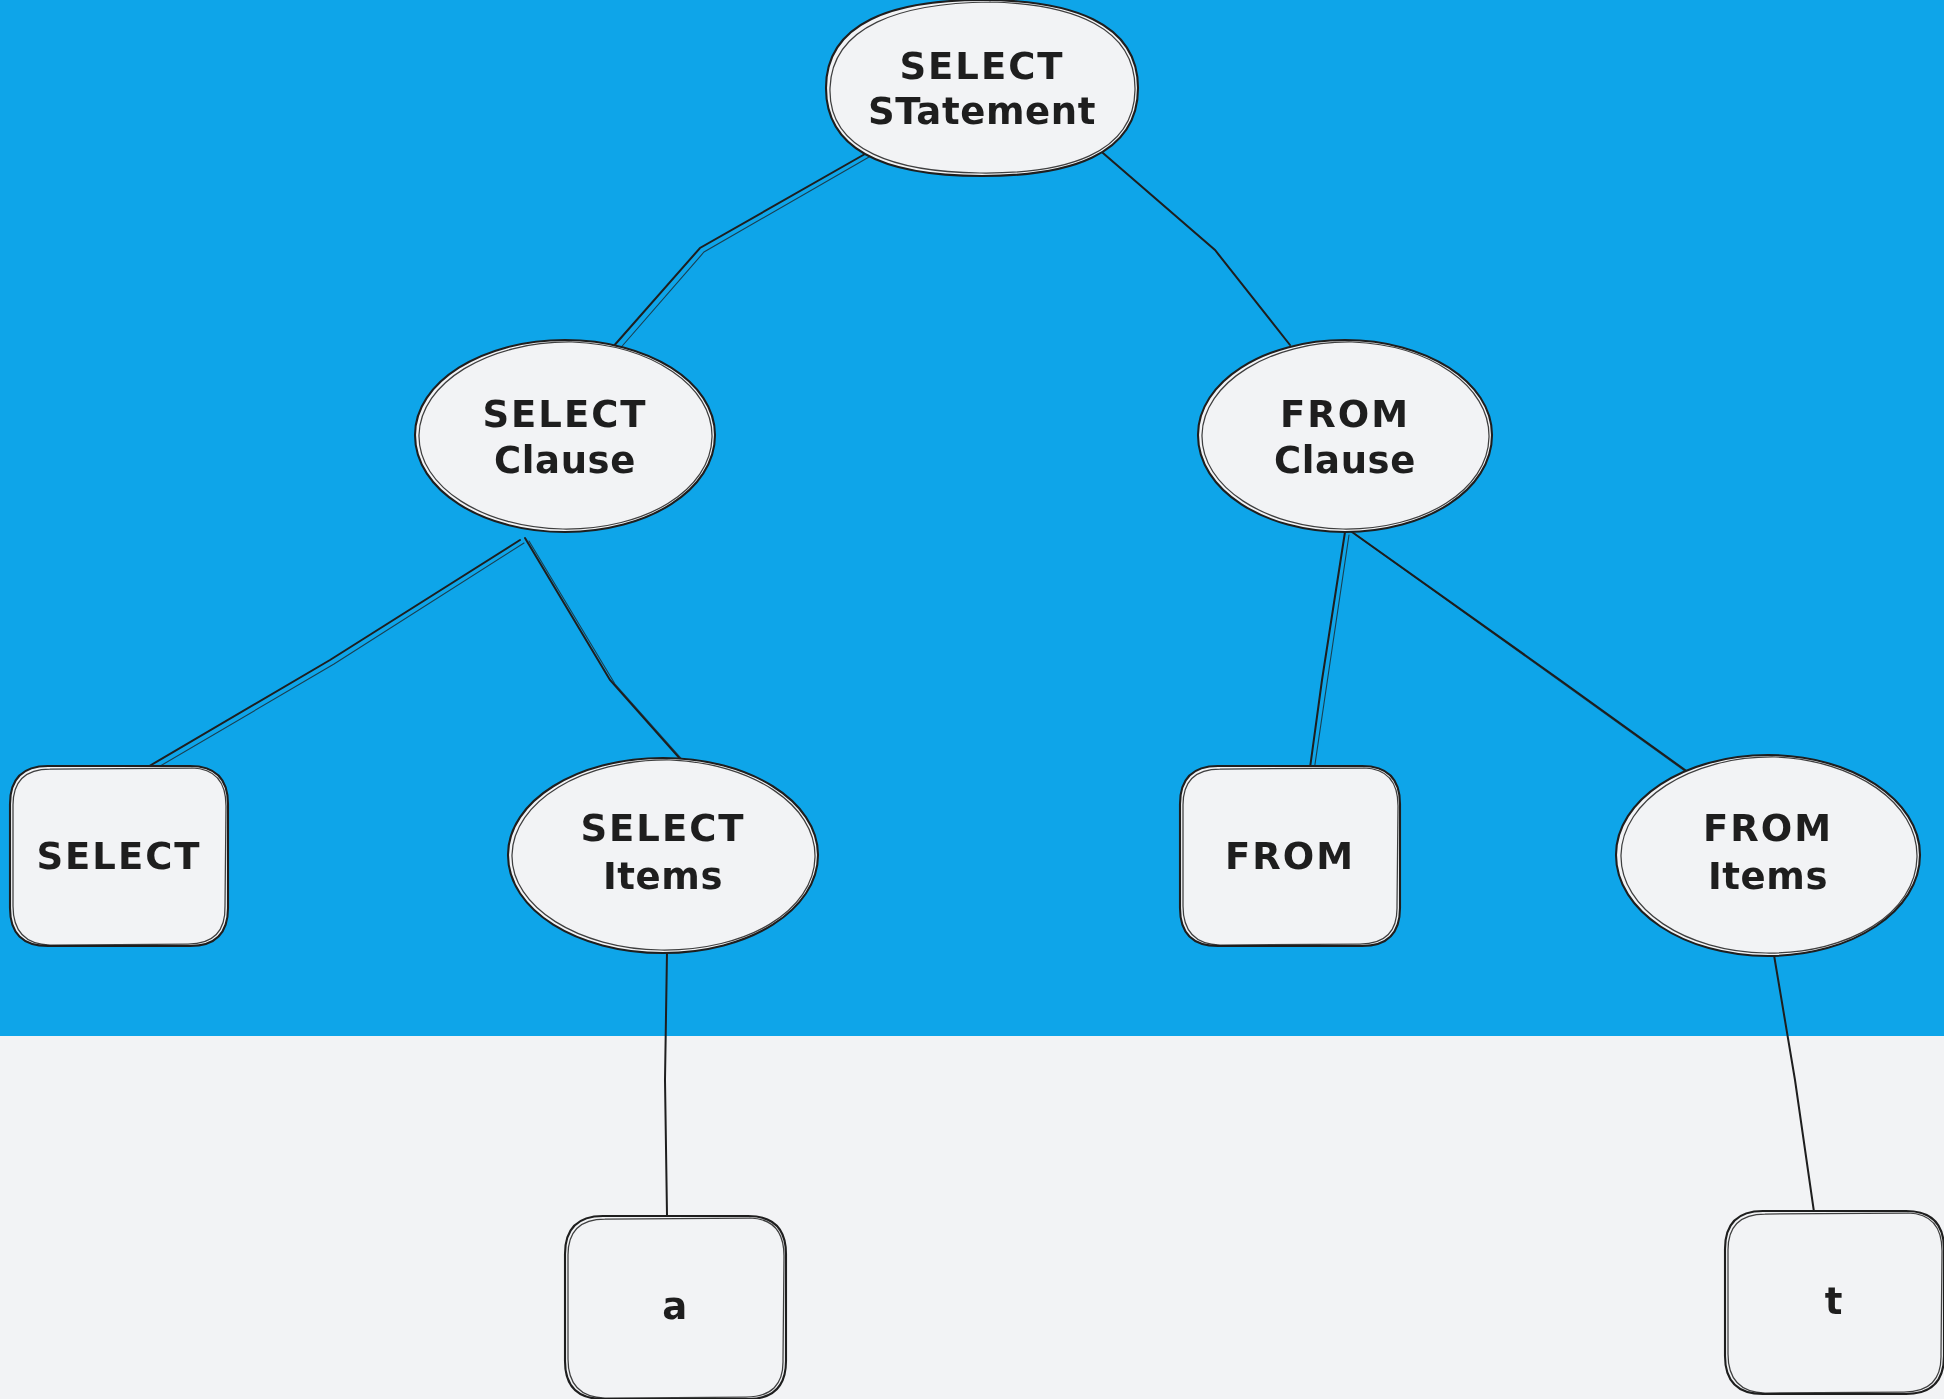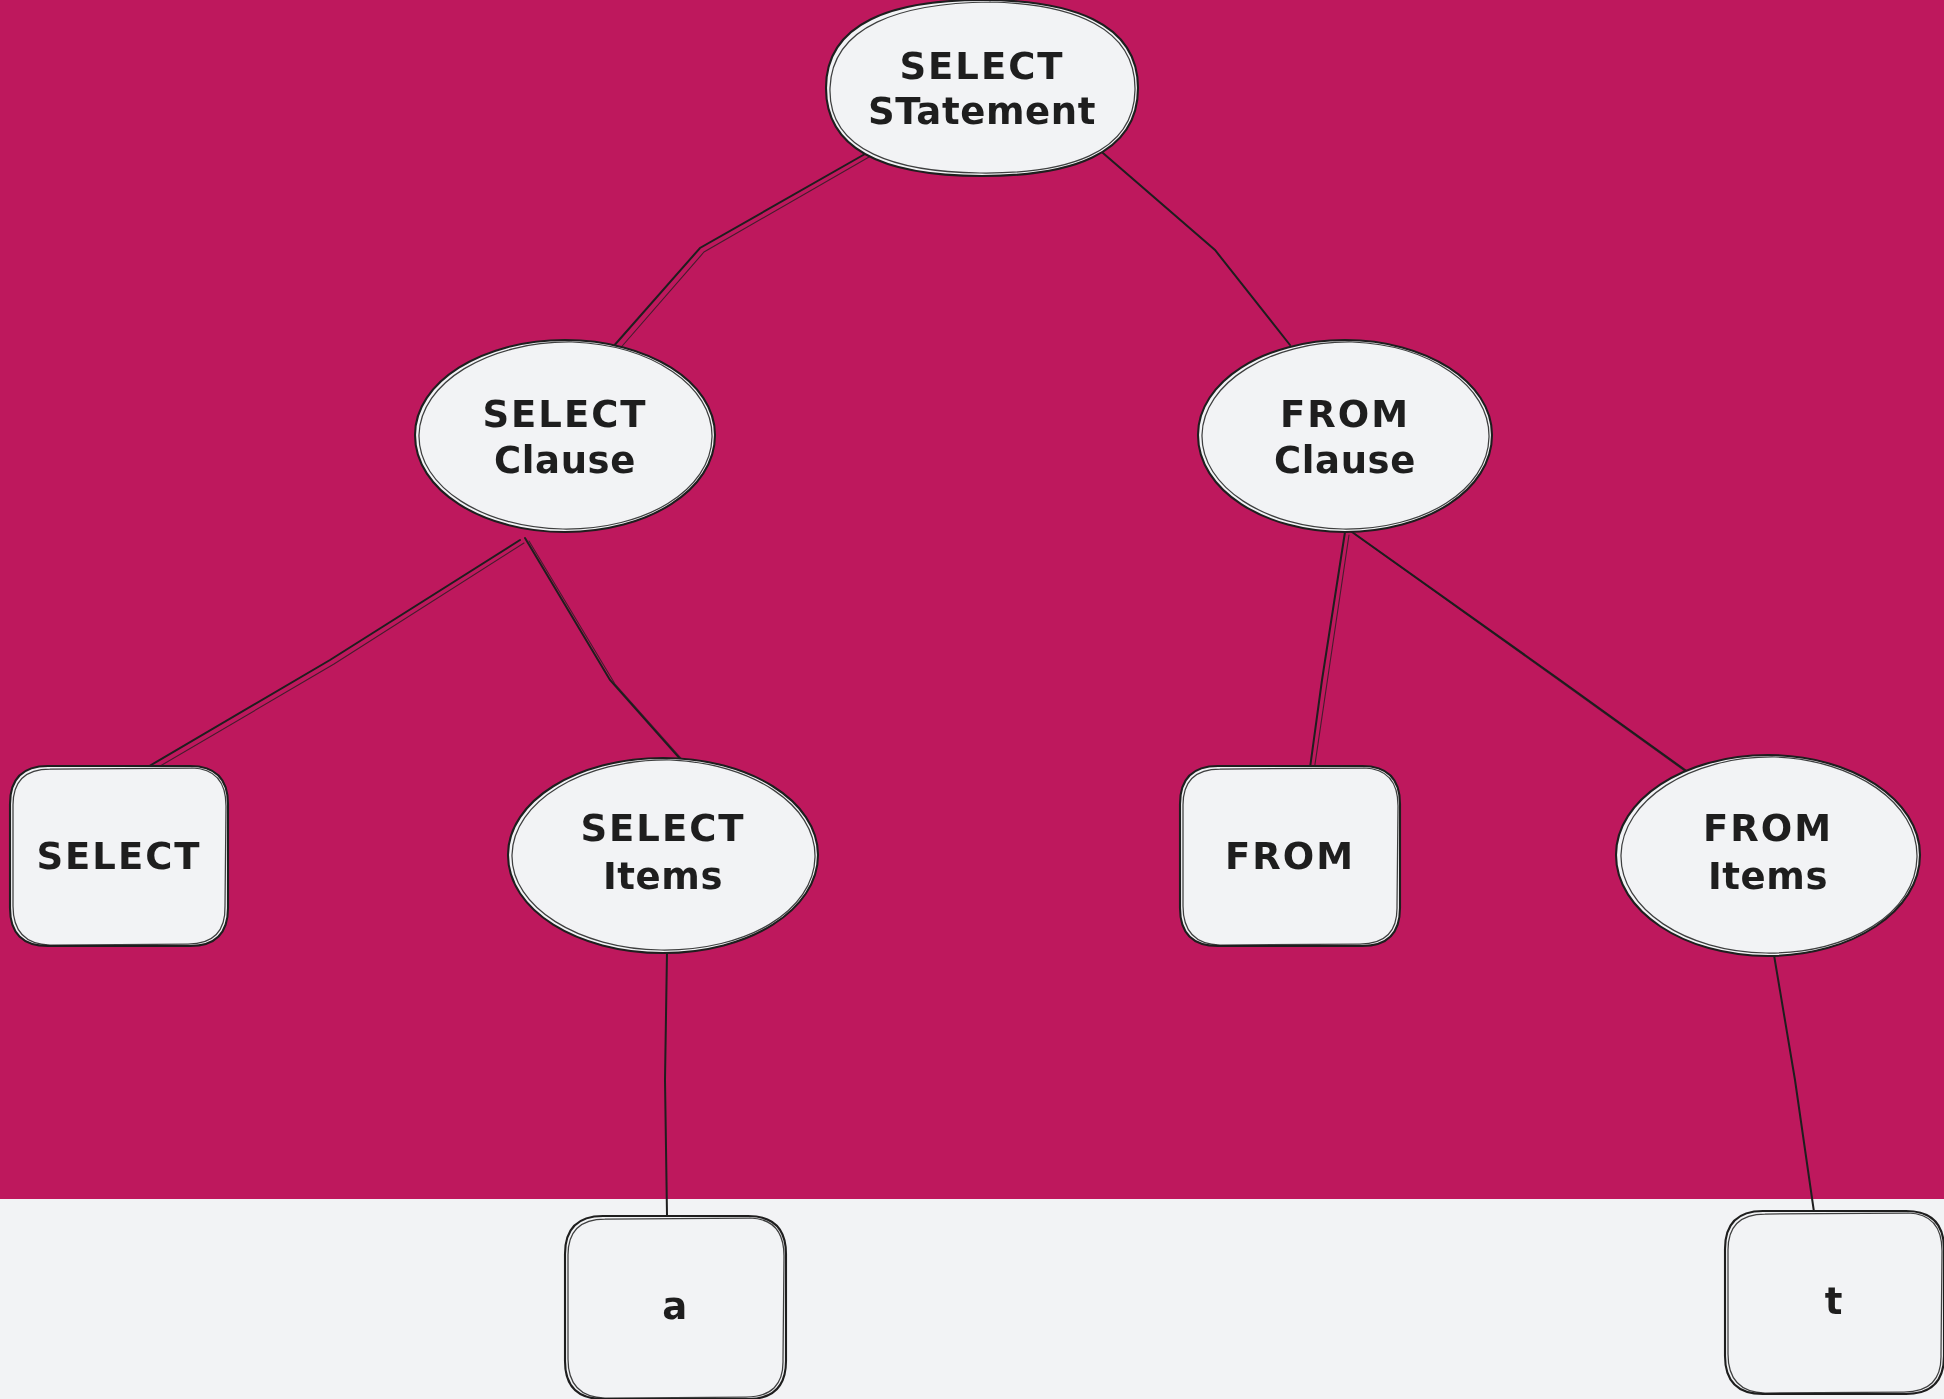--- a/index.html
+++ b/index.html
@@ -10,22 +10,22 @@
   }
   body {
     width: 1944px;
     height: 1399px;
     overflow: hidden;
     font-family: "DejaVu Sans", sans-serif;
   }
   #canvas-root {
     position: relative;
     width: 1944px;
-    height: 1199px;
-    background: #be185d;
+    height: 1036px;
+    background: #0ea5e9;
   }
   svg#diagram {
     position: absolute;
     top: 0;
     left: 0;
     width: 1944px;
     height: 1399px;
     display: block;
   }
   .node-shape {

